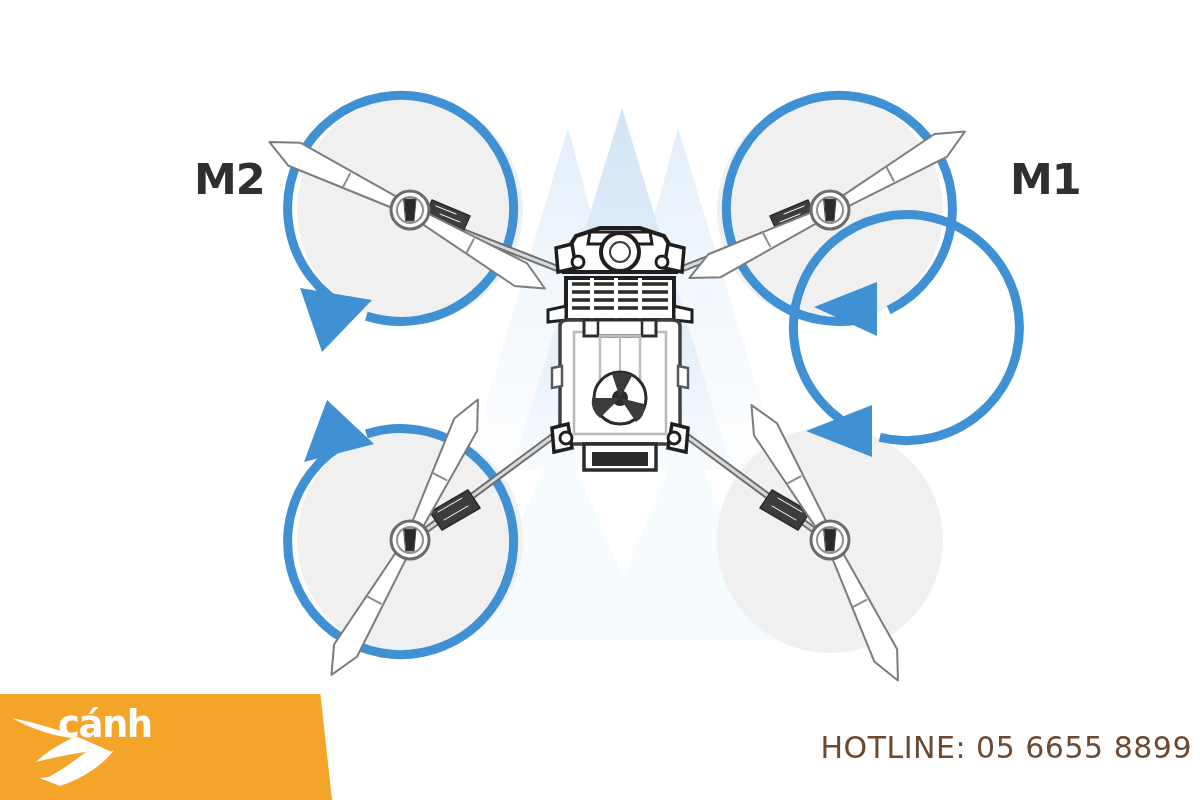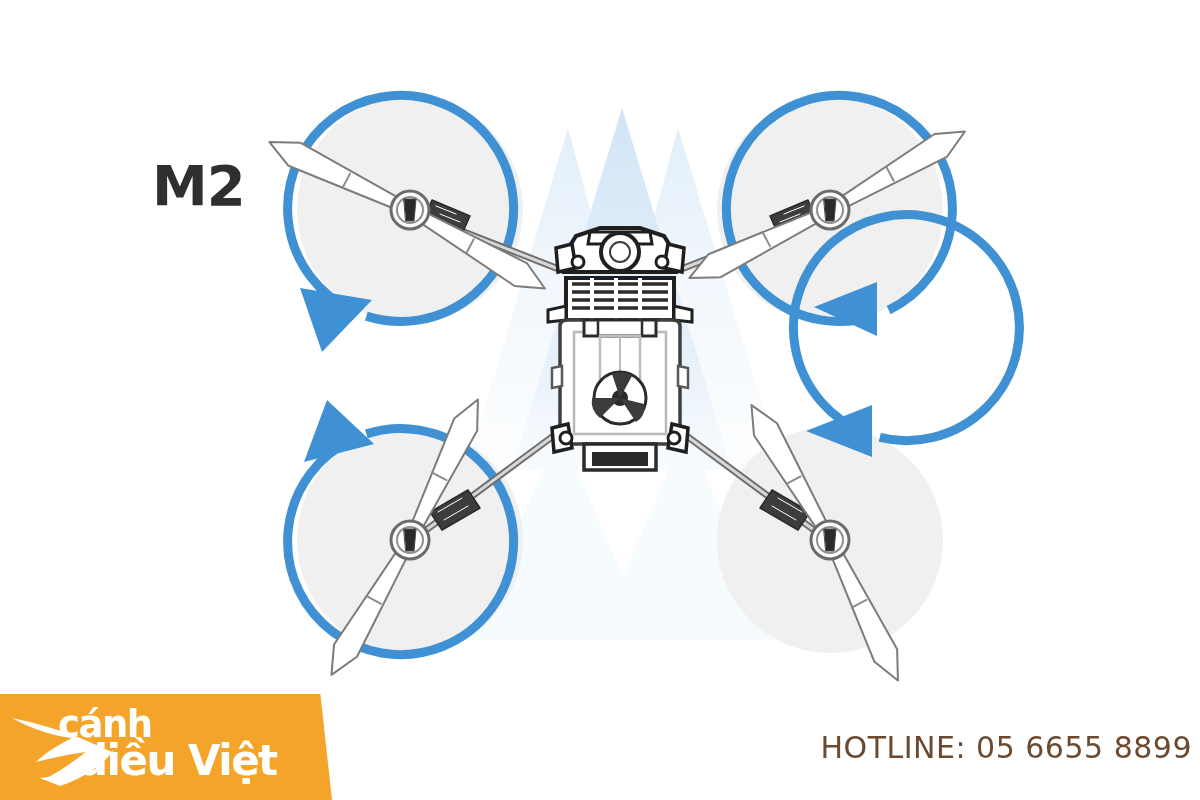--- a/index.html
+++ b/index.html
@@ -17,25 +17,26 @@
     background: #ffffff;
   }
   .diagram-svg {
     position: absolute; left: 0; top: 0;
     width: 1200px; height: 800px;
   }
   .motor-label {
     position: absolute;
     font-family: "DejaVu Sans", "Liberation Sans", sans-serif;
     font-weight: 700;
-    font-size: 56px;
+    font-size: 43px;
     letter-spacing: -1px;
     color: #2f2f2f;
     line-height: 1;
     user-select: none;
+    margin-left: 42px;
   }
   #label-m2 { left: 152px; top: 158px; }
   #label-m1 { left: 968px; top: 158px; }
   #label-m3 { left: 152px; top: 512px; }
   #label-m4 { left: 968px; top: 512px; }
 
   
   #logo-badge {
     position: absolute;
     left: 0; top: 694px;
@@ -258,32 +259,32 @@
       <path d="M 688 428 L 672 424 L 668 448 L 686 452 Z" fill="#ffffff" stroke="#1f1f1f" stroke-width="3.5"></path>
       <circle cx="566" cy="438" r="6" fill="#ffffff" stroke="#1f1f1f" stroke-width="3"></circle>
       <circle cx="674" cy="438" r="6" fill="#ffffff" stroke="#1f1f1f" stroke-width="3"></circle>
 
       <path d="M 552 368 L 562 366 L 562 386 L 552 388 Z" fill="#ffffff" stroke="#5a5a5a" stroke-width="2.5"></path>
       <path d="M 688 368 L 678 366 L 678 386 L 688 388 Z" fill="#ffffff" stroke="#5a5a5a" stroke-width="2.5"></path>
     </g>
   </svg>
 
   <div class="motor-label" id="label-m2">M2</div>
+  <div class="motor-label" id="label-m1">M1</div>
 
   <div id="logo-badge">
     <div class="logo-shape"></div>
     <div class="logo-inner">
       <svg width="300" height="106" viewBox="0 0 300 106" style="position:absolute;left:0;top:0;" aria-hidden="true">
         <path d="M 12 24 C 34 36 54 42 72 44 C 56 52 44 60 36 68
                  C 52 64 70 60 86 58 C 70 70 56 80 42 86
                  C 66 82 92 72 112 58 C 94 50 62 34 12 24 Z" fill="#ffffff"></path>
         <path d="M 40 84 C 66 82 94 70 114 56 C 104 70 84 84 60 92 Z" fill="#ffffff"></path>
       </svg>
       <div class="logo-text-block">
         <div class="logo-line1">cánh</div>
-        <div class="logo-line2">diều Việt</div>
       </div>
     </div>
   </div>
 
   <div id="hotline">HOTLINE: 05 6655 8899</div>
 
 </div>
 
 </body></html>

